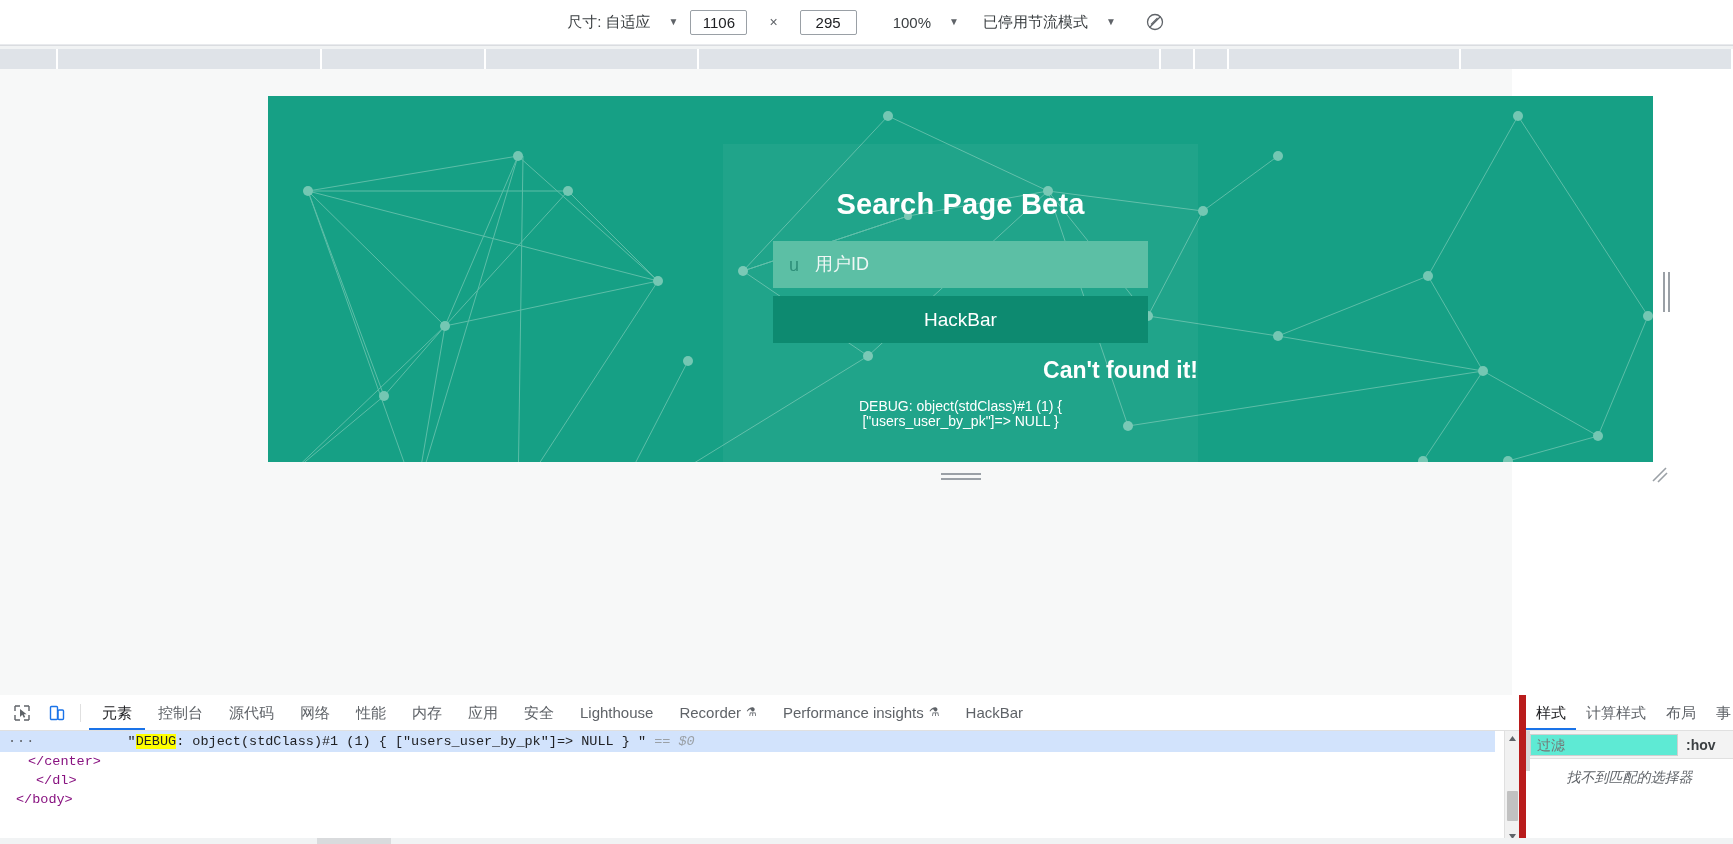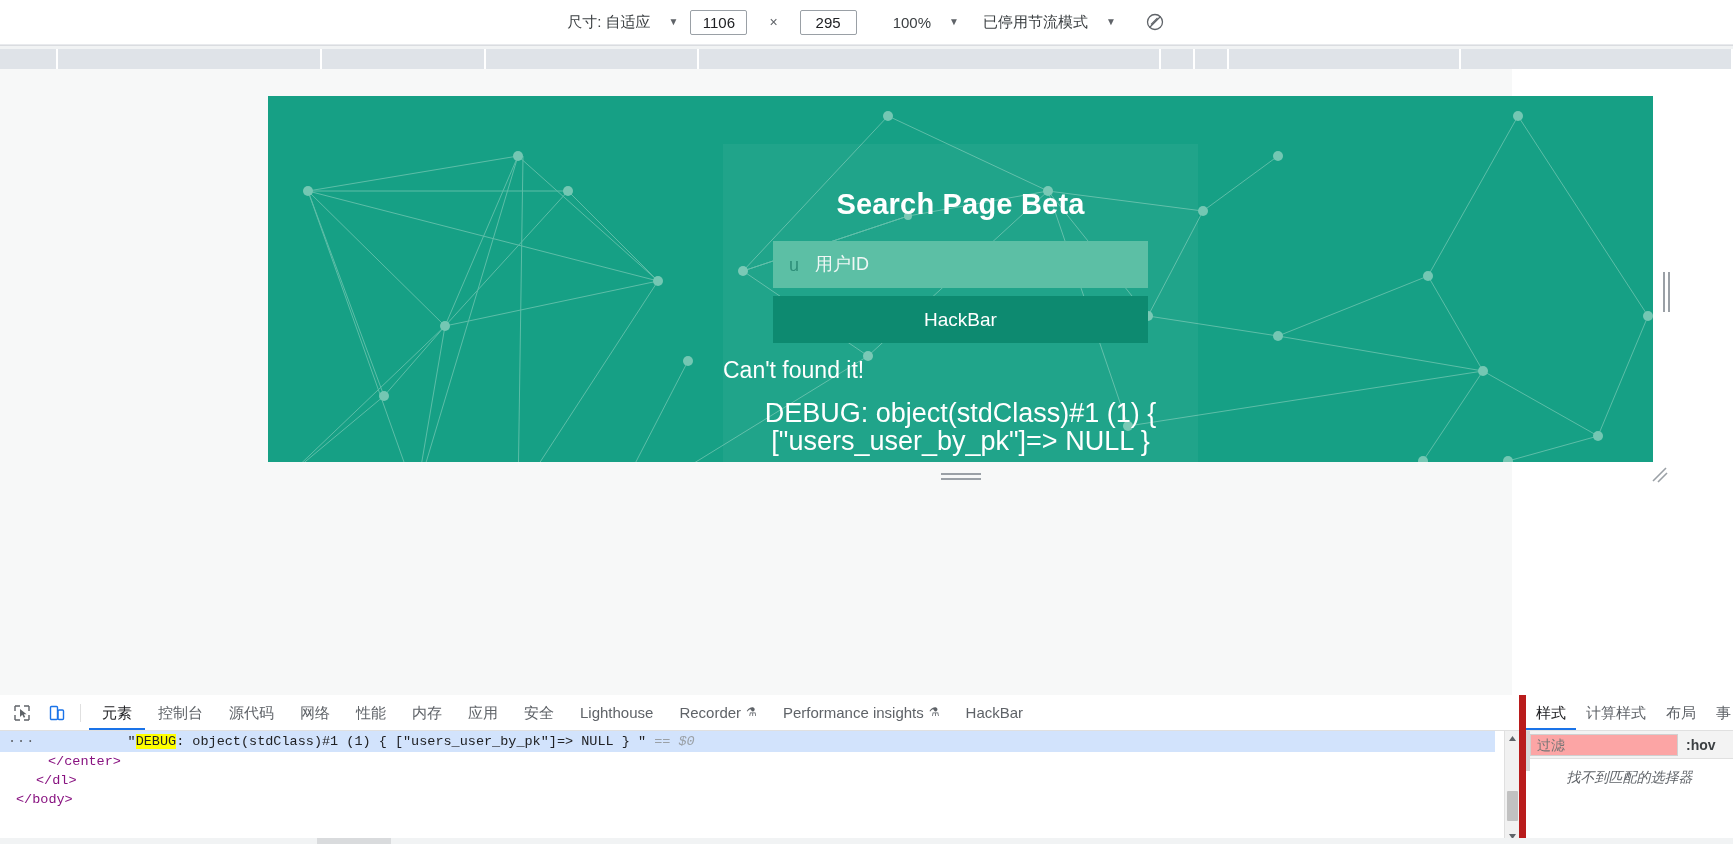--- a/index.html
+++ b/index.html
@@ -91,26 +91,26 @@
   .search-button {
     position: absolute; left: 50px; top: 152px;
     width: 375px; height: 47px;
     background: #0d8a70; border: 0;
     color: #ffffff; font-size: 19px;
     font-family: "Liberation Sans", sans-serif;
     cursor: pointer;
   }
   .result-msg {
     position: absolute; left: 0; top: 213px; width: 475px;
-    text-align: left; color: #ffffff;
-    font-weight: normal; font-size: 23px;
+    text-align: right; color: #ffffff;
+    font-weight: bold; font-size: 23px;
   }
   .debug-text {
     position: absolute; left: -20px; top: 255px; width: 515px;
-    text-align: center; color: #ffffff; font-size: 27px;
+    text-align: center; color: #ffffff; font-size: 14px;
     line-height: 1.05;
   }
 
   .handle-right {
     position: absolute; left: 1659px; top: 199px;
     width: 14px; height: 48px;
     display: flex; align-items: center; justify-content: center; gap: 3px;
     cursor: ew-resize;
   }
   .handle-right i { display: block; width: 2px; height: 40px; background: #9aa0a6; }
@@ -204,21 +204,21 @@
     padding: 0 10px; height: 35px; line-height: 35px;
     font-size: 15px; color: #5f6368; cursor: pointer; white-space: nowrap;
   }
   .sb-tab.active { color: #202124; box-shadow: inset 0 -2px 0 #1a73e8; }
   .sb-filterbar {
     height: 28px; display: flex; align-items: center;
     border-bottom: 1px solid #e0e0e0; background: #f3f3f3;
   }
   .sb-filter-input {
     width: 148px; height: 22px; margin-left: 4px;
-    border: 1px solid #d0d0d0; background: #fca5a5;
+    border: 1px solid #d0d0d0; background: #5eead4;
     font-size: 14px; color: #5f6368; padding: 0 6px;
     font-family: "Liberation Sans", sans-serif; outline: none;
   }
   .sb-hov { font-size: 14px; font-weight: bold; color: #3c4043; margin-left: 8px; white-space: nowrap; }
   .sb-empty {
     margin-top: 10px; text-align: center;
     font-size: 14px; color: #5f6368; font-style: italic; white-space: nowrap;
   }
   .sb-scroll-left {
     position: absolute; left: 0; top: 36px; width: 4px; height: 40px; background: #d8d8d8;
@@ -445,21 +445,21 @@
       <div class="dt-dom">
         <div class="dom-partial">&lt;/p&gt;</div>
 
         <div class="dom-row selected" style="height:21px;line-height:21px;">
           <span class="dom-ellipsis">···</span>
           <span style="display:inline-block;width:76px;"></span>
           <span class="tok-text">"</span><span class="tok-hl">DEBUG</span><span class="tok-text">: object(stdClass)#1 (1) { ["users_user_by_pk"]=&gt; NULL } " </span><span class="tok-eq">== </span><span class="tok-dollar">$0</span>
         </div>
 
         <div class="dom-row">
-          <span class="tok-tag" style="margin-left:40px;">&lt;/center&gt;</span>
+          <span class="tok-tag" style="margin-left:20px;">&lt;/center&gt;</span>
         </div>
         <div class="dom-row">
           <span class="tok-tag" style="margin-left:28px;">&lt;/dl&gt;</span>
         </div>
         <div class="dom-row">
           <span class="tok-tag" style="margin-left:8px;">&lt;/body&gt;</span>
         </div>
       </div>
 
       <div class="dom-scrollbar">

